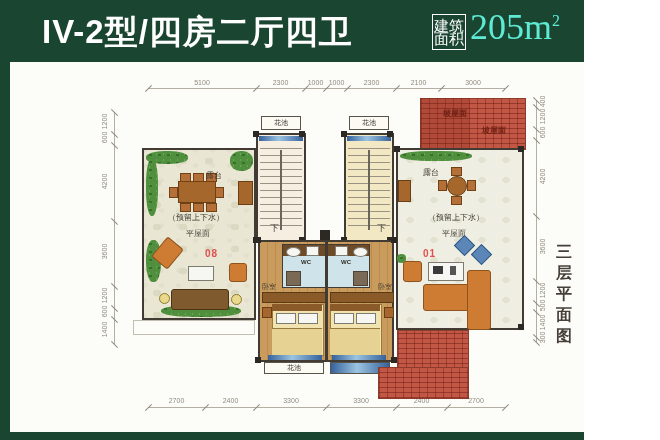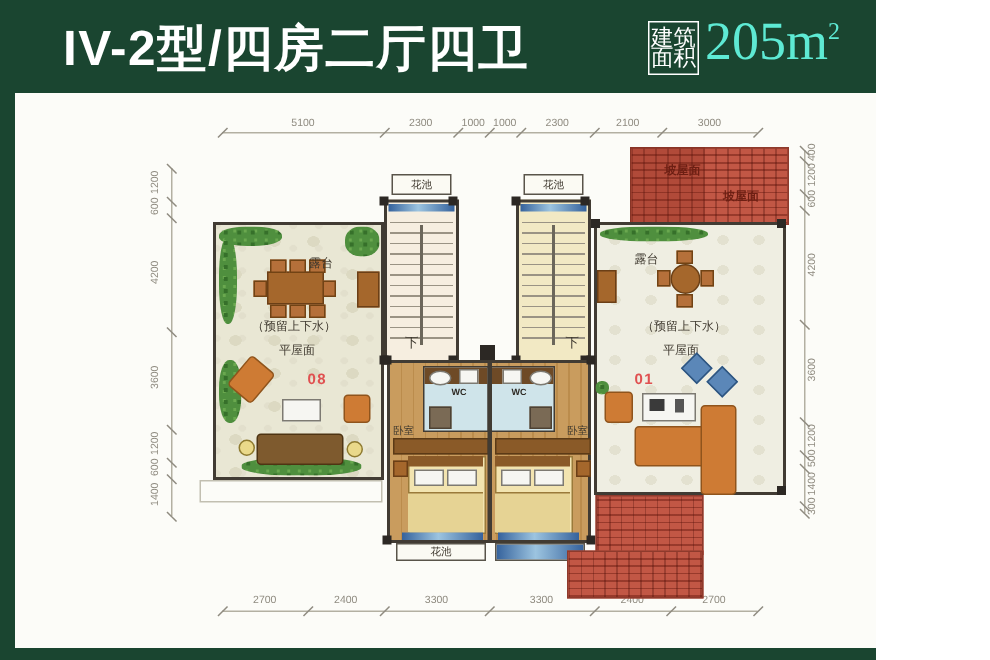--- a/index.html
+++ b/index.html
@@ -276,14 +276,15 @@
   <div class="bluestrip" style="left:268px;top:355px;width:54px;height:5px;"></div>
   <div class="bluestrip" style="left:332px;top:355px;width:54px;height:5px;"></div>
   <div class="flowerbox" style="left:264px;top:362px;width:60px;height:12px;">
       <span>花池</span>
     </div>
   <div class="flowerbox" style="left:330px;top:362px;width:60px;height:12px;background:linear-gradient(90deg,#35629c,#9cc4e0 45%,#35629c);"></div>
 
   <div class="roof abs" style="left:397px;top:330px;width:70px;height:38px;"></div>
   <div class="roof abs" style="left:378px;top:367px;width:89px;height:30px;"></div>
 
+  <span class="note" style="left:556px;top:242px;">三层平面图</span>
 
 </div>
 
 </body></html>

